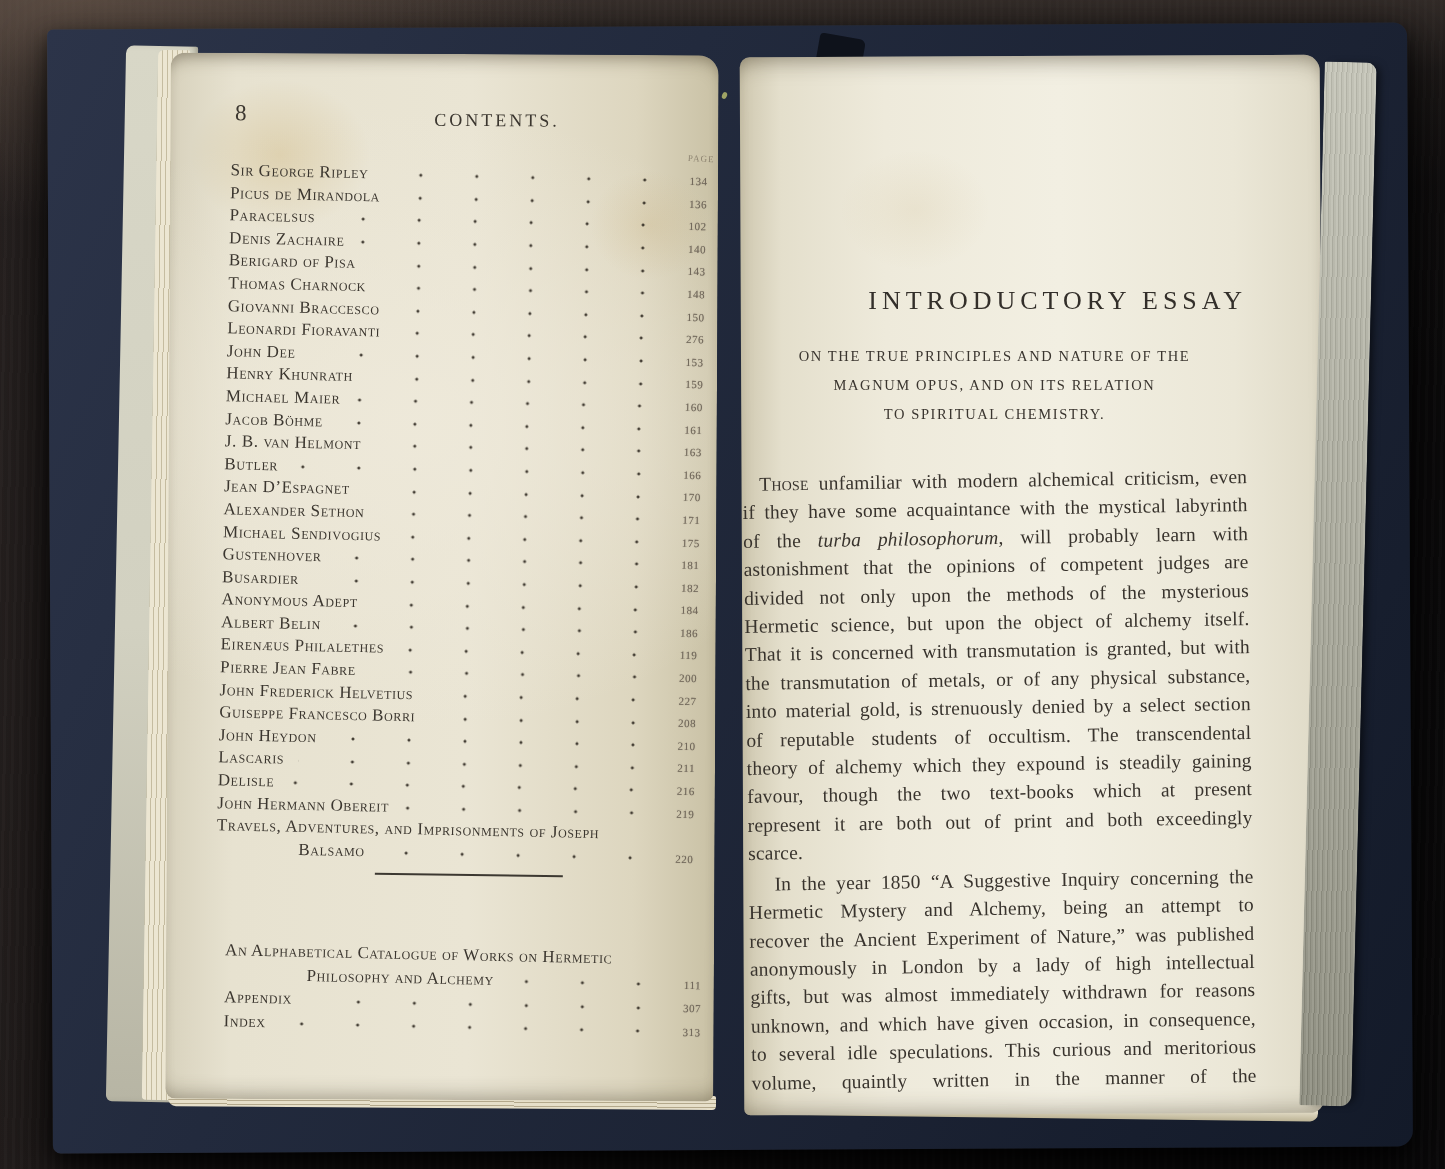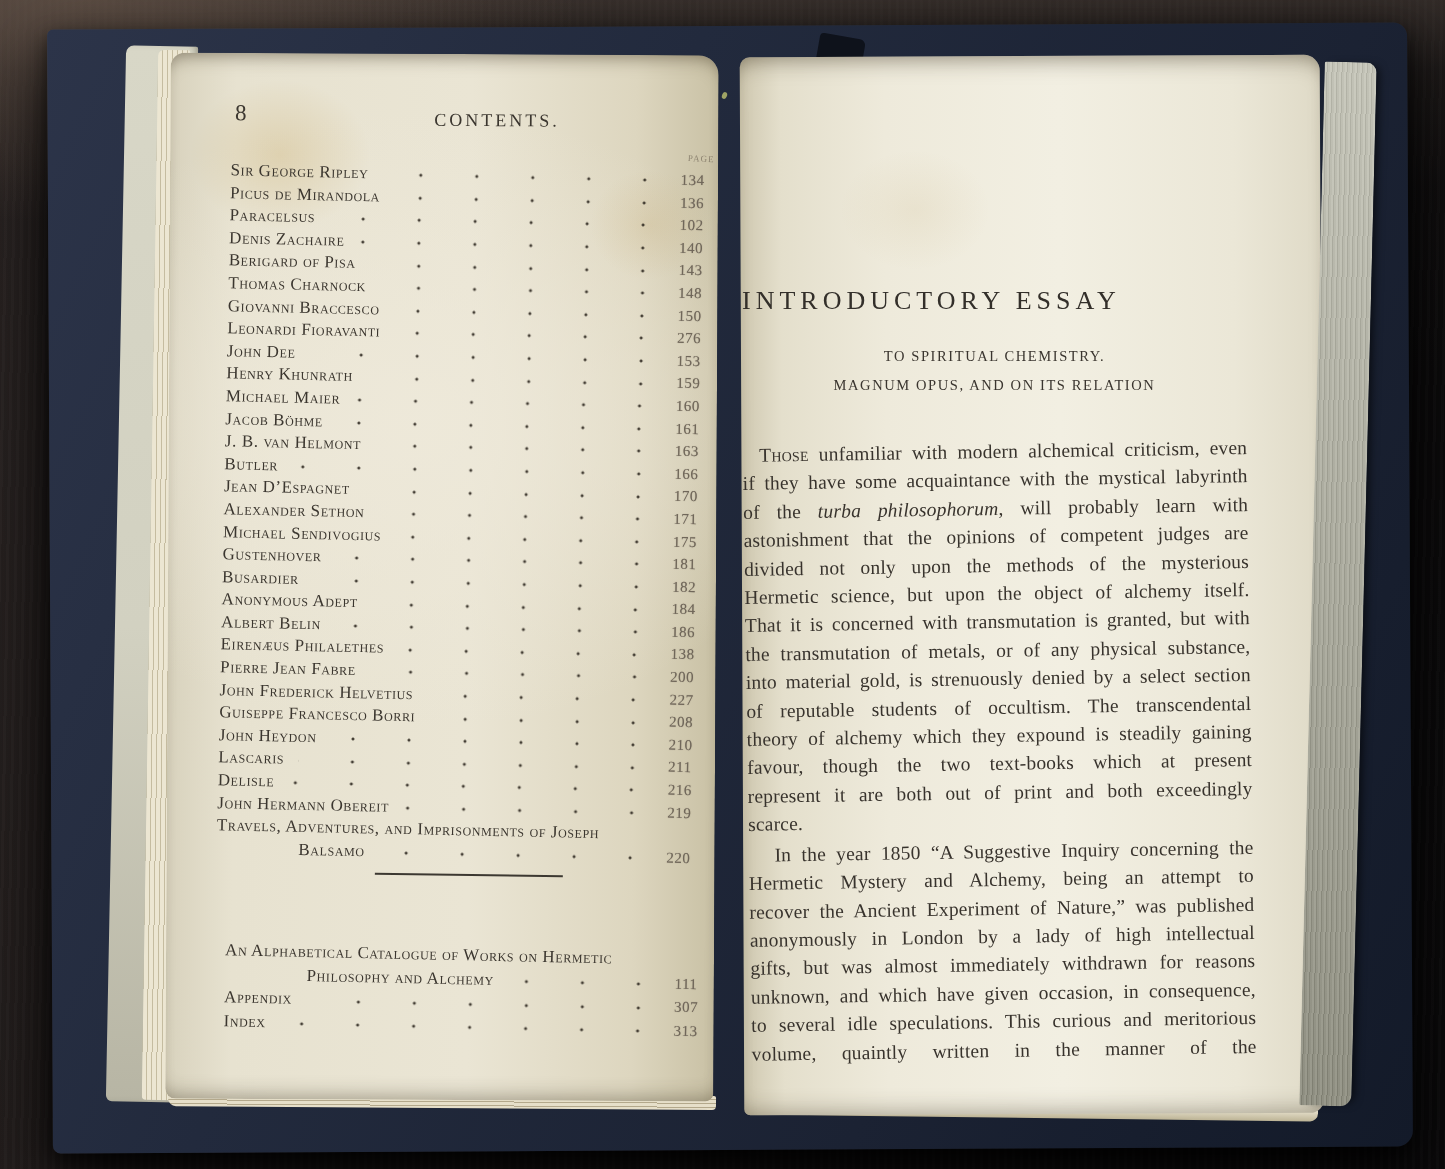--- a/index.html
+++ b/index.html
@@ -91,27 +91,27 @@
   .page-col-label{position:absolute;right:2px;top:56px;font-size:9px;letter-spacing:1px;
     color:#857b69;transform:rotate(2deg);opacity:.9;}
   .toc{margin-top:66px;transform:rotate(0.8deg);transform-origin:0 0;}
   .toc-row{display:flex;align-items:baseline;height:22.6px;}
   .backmatter .toc-row{height:23.5px;}
   .toc-name{font-variant:small-caps;letter-spacing:0.6px;font-size:17px;color:#3b362f;white-space:nowrap;}
   .toc-name.cont{margin-left:82px;}
   .toc-dots{flex:1;height:12px;margin-left:14px;margin-right:8px;align-self:center;
     background-image:radial-gradient(circle, rgba(50,44,36,0.9) 1.2px, rgba(50,44,36,0) 1.8px);
     background-size:56px 12px;background-position:right center;background-repeat:repeat-x;}
-  .toc-page{width:36px;text-align:left;font-size:15px;color:#70675a;letter-spacing:0.5px;
+  .toc-page{width:36px;text-align:center;font-size:11px;color:#70675a;letter-spacing:0.5px;
     text-shadow:0 0 1px rgba(110,101,87,0.55);}
   .rule{width:188px;margin:12px auto 14px auto;border-top:2px solid #3c3831;transform:rotate(0.4deg);}
 
   
   .right-content{position:absolute;left:742px;top:286px;width:505px;z-index:7;color:#38332d;}
-  .essay-title{margin:0;font-weight:400;text-align:left;font-size:26px;letter-spacing:5px;color:#332f2a;}
+  .essay-title{margin:0;font-weight:400;text-align:right;font-size:26px;letter-spacing:5px;color:#332f2a;}
   .subtitle{margin-top:26px;text-align:center;font-size:14.5px;letter-spacing:1.6px;line-height:29px;color:#3a352f;}
   .bodywrap{margin-top:34px;transform:rotate(-0.9deg);transform-origin:100% 0;}
   .bodywrap p{margin:0;font-size:19.5px;line-height:28.4px;text-align:justify;
     word-spacing:3.5px;letter-spacing:0.2px;color:#38332d;}
   .bodywrap p.indent{text-indent:26px;margin-top:2px;text-align-last:justify;}
   .lead-sc{font-variant:small-caps;padding-left:17px;}
   em{font-style:italic;}
 </style>
 </head>
 <body>
@@ -240,21 +240,21 @@
     <span class="toc-page">184</span>
   </div>
         <div class="toc-row">
     <span class="toc-name">Albert Belin</span>
     <span class="toc-dots"></span>
     <span class="toc-page">186</span>
   </div>
         <div class="toc-row">
     <span class="toc-name">Eirenæus Philalethes</span>
     <span class="toc-dots"></span>
-    <span class="toc-page">138</span>
+    <span class="toc-page">119</span>
   </div>
         <div class="toc-row">
     <span class="toc-name">Pierre Jean Fabre</span>
     <span class="toc-dots"></span>
     <span class="toc-page">200</span>
   </div>
         <div class="toc-row">
     <span class="toc-name">John Frederick Helvetius</span>
     <span class="toc-dots"></span>
     <span class="toc-page">227</span>
@@ -312,21 +312,22 @@
     <span class="toc-name">Index</span>
     <span class="toc-dots"></span>
     <span class="toc-page">313</span>
   </div>
       </div>
   </div>
 
   <div class="right-content">
     <h1 class="essay-title">INTRODUCTORY ESSAY</h1>
     <div class="subtitle">
+      <div>ON THE TRUE PRINCIPLES AND NATURE OF THE</div>
+      <div>MAGNUM OPUS, AND ON ITS RELATION</div>
       <div>TO SPIRITUAL CHEMISTRY.</div>
-      <div>MAGNUM OPUS, AND ON ITS RELATION</div>
     </div>
     <div class="bodywrap">
       <p><span class="lead-sc">Those</span><span> unfamiliar with modern alchemical criticism, even if they have some acquaintance with the mystical labyrinth of the </span><em>turba philosophorum</em><span>, will probably learn with astonishment that the opinions of competent judges are divided not only upon the methods of the mysterious Hermetic science, but upon the object of alchemy itself. That it is concerned with transmutation is granted, but with the transmutation of metals, or of any physical substance, into material gold, is strenuously denied by a select section of reputable students of occultism. The transcendental theory of alchemy which they expound is steadily gaining favour, though the two text-books which at present represent it are both out of print and both exceedingly scarce.</span></p>
       <p class="indent">In the year 1850 “A Suggestive Inquiry concerning the Hermetic Mystery and Alchemy, being an attempt to recover the Ancient Experiment of Nature,” was published anonymously in London by a lady of high intellectual gifts, but was almost immediately withdrawn for reasons unknown, and which have given occasion, in consequence, to several idle speculations. This curious and meritorious volume, quaintly written in the manner of the</p>
     </div>
   </div>
 </div>
 
 </body></html>

